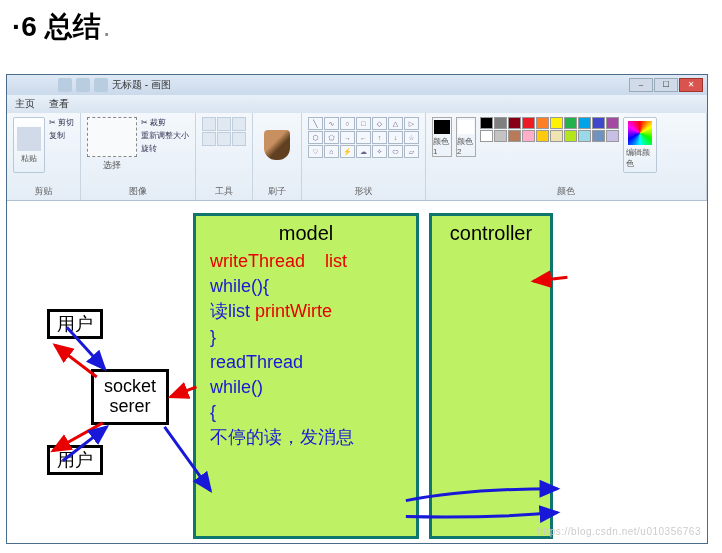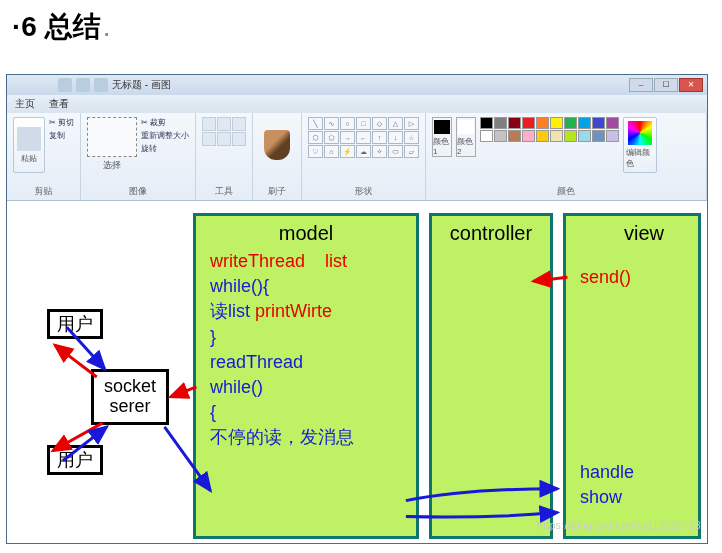--- a/index.html
+++ b/index.html
@@ -53,21 +53,21 @@
   .box.small { font-size: 18px; padding: 2px 6px; margin-left: 36px; }
   
   .col-box { position: absolute; border: 3px solid #0f766e; background: #bef264; padding: 6px 14px; }
   .col-title { font-size: 20px; color: #000; text-align: center; margin-bottom: 4px; }
   .code-line { font-size: 18px; line-height: 1.4; white-space: nowrap; }
   .red { color: #e80000; }
   .blue { color: #1818d8; }
   
   .arrow-svg { position: absolute; top: 0; left: 0; width: 100%; height: 100%; pointer-events: none; }
   
-  .watermark { position: absolute; right: 6px; bottom: 14px; font-size: 10px; color: #ccc; letter-spacing: 0.5px; }
+  .watermark { position: absolute; right: 6px; bottom: 8px; font-size: 10px; color: #ccc; letter-spacing: 0.5px; }
 </style>
 </head>
 <body>
 
 <div class="page-heading">6 总结</div>
 
 <div class="paint-window">
 
   <div class="title-bar">
     <div class="title-bar-left">
@@ -231,27 +231,20 @@
       <div class="code-line blue">readThread</div>
       <div class="code-line blue">while()</div>
       <div class="code-line blue">{</div>
       <div class="code-line blue">不停的读，发消息</div>
     </div>
 
     <div class="col-box" style="left:422px; top:12px; width:124px; height:326px">
       <div class="col-title">controller</div>
     </div>
 
-    <div class="col-box" style="left:556px; top:12px; width:138px; height:326px">
-      <div class="col-title" style="text-align:right;padding-right:20px">view</div>
-      <div class="code-line red" style="margin-top:20px">send()</div>
-      <div style="height:170px"></div>
-      <div class="code-line blue">handle</div>
-      <div class="code-line blue">show</div>
-    </div>
 
     <svg class="arrow-svg" viewBox="0 0 702 344">
       <defs>
         <marker id="ar-red" markerWidth="8" markerHeight="8" refX="6" refY="3" orient="auto">
             <path d="M0,0 L7,3 L0,6 Z" fill="#e80000"></path>
           </marker>
         <marker id="ar-blue" markerWidth="8" markerHeight="8" refX="6" refY="3" orient="auto">
             <path d="M0,0 L7,3 L0,6 Z" fill="#1818d8"></path>
           </marker>
       </defs>

